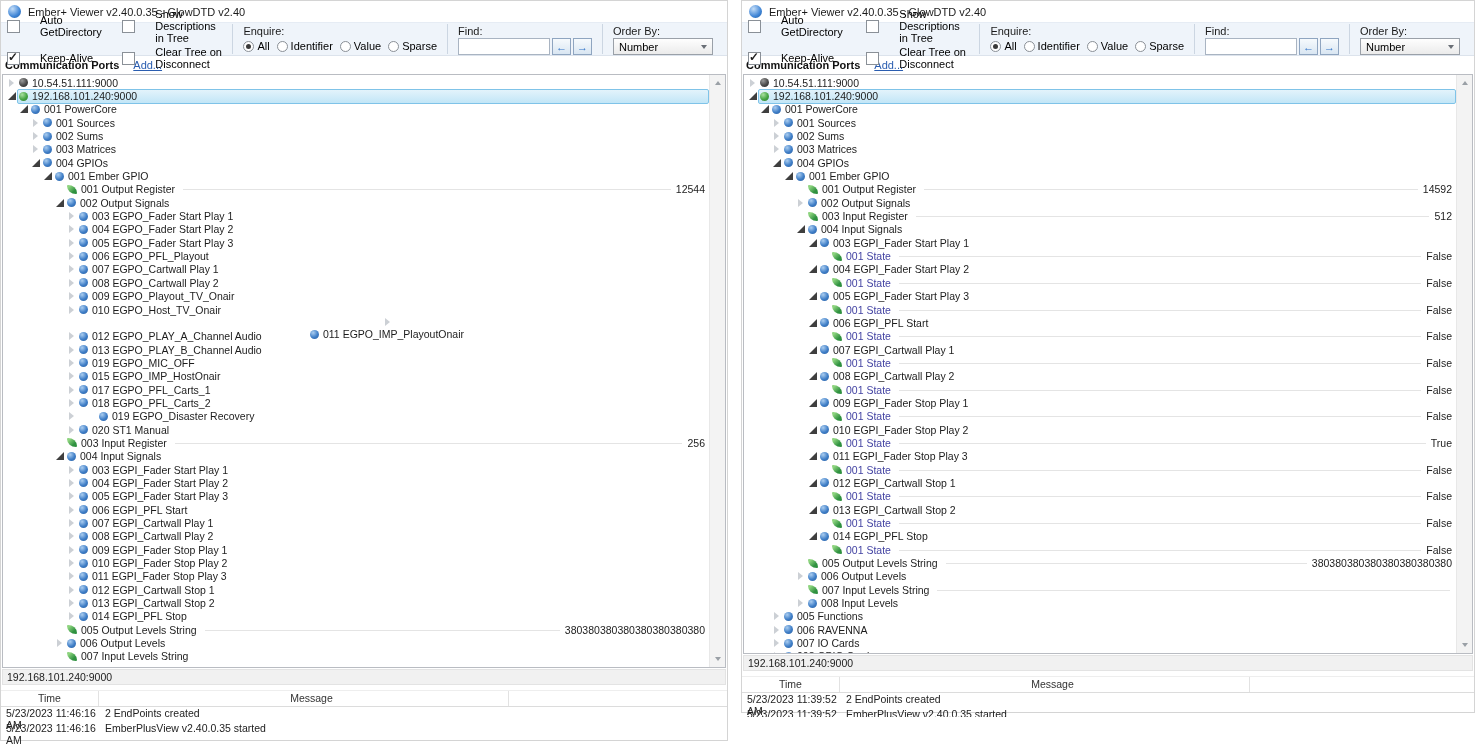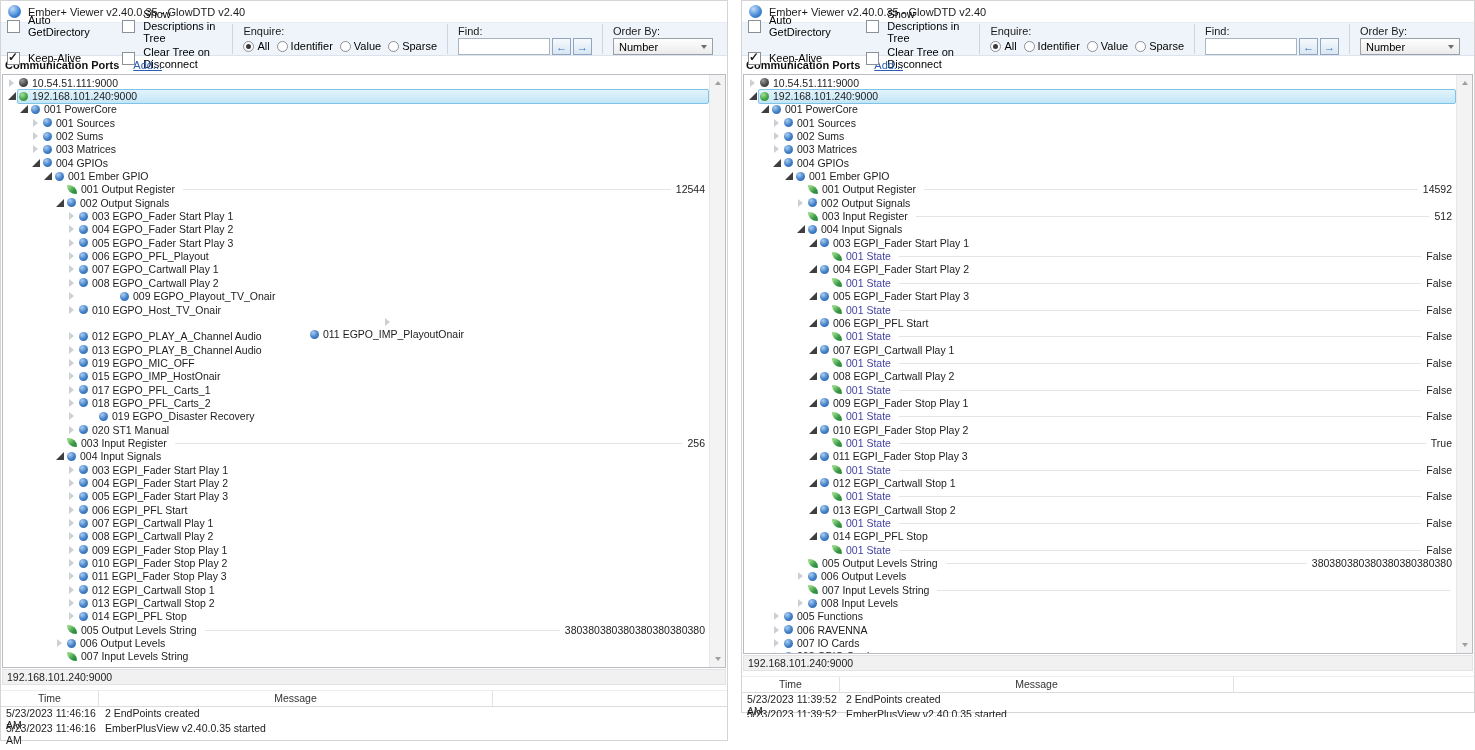--- a/index.html
+++ b/index.html
@@ -13,21 +13,21 @@
   .titlebar{height:21px;display:flex;align-items:center;padding-left:7px;gap:7px;font-size:11px;color:#1a1a1a;background:#fff;}
   .app-icon{width:13px;height:13px;border-radius:50%;flex:none;
     background:radial-gradient(circle at 35% 30%, #c3ddf8, #3f85d6 60%, #1f5a9e);}
 
   .toolbar{height:34px;background:#eff4fa;border-top:1px solid #e6ecf4;border-bottom:1px solid #dce3ec;
     display:flex;align-items:center;padding:1px 4px;box-sizing:border-box;}
   .group{padding:1px 10px;border-left:1px solid #ccd6e2;height:30px;box-sizing:border-box;}
   .group.checks{border-left:none;display:grid;grid-template-columns:auto auto;column-gap:12px;row-gap:2px;
     padding:0 8px 0 2px;align-content:center;}
   .gtitle{font-size:11px;display:block;color:#1a1a1a;}
-  .cb{display:flex;align-items:center;gap:8px;font-size:11px;cursor:default;}
+  .cb{display:flex;align-items:center;gap:20px;font-size:11px;cursor:default;}
   .box{width:11px;height:11px;border:1px solid #8a9097;background:#fff;flex:none;position:relative;}
   .box.on::before{content:"\2713";position:absolute;top:-3px;left:0;font-size:12px;font-weight:bold;color:#1f1f1f;}
   .radio-row{display:flex;align-items:center;gap:7px;margin-top:3px;}
   .radio{display:flex;align-items:center;gap:3px;font-size:11px;}
   .rdot{width:11px;height:11px;border:1px solid #8a9097;border-radius:50%;background:#fff;position:relative;flex:none;box-sizing:border-box;}
   .rdot.sel::after{content:"";position:absolute;inset:2px;background:#3a3a3a;border-radius:50%;}
   .find-row{display:flex;gap:2px;align-items:center;margin-top:1px;}
   .find-input{width:92px;height:17px;border:1px solid #a9b4c2;font-size:11px;padding:0 2px;box-sizing:border-box;font-family:"Liberation Sans",sans-serif;}
   .btn-nav{width:19px;height:17px;border:1px solid #8fa5c0;background:linear-gradient(#f6fafd,#d9e6f2);
     display:inline-flex;align-items:center;justify-content:center;box-sizing:border-box;}
@@ -67,21 +67,21 @@
   .lbl{margin-right:2px;}
   .lbl.tint{color:#4343a2;}
   .leader{flex:1;height:0;border-top:1px solid #e4e4e4;margin:1px 5px 0 6px;min-width:6px;}
   .spacer{flex:1;}
   .val{flex:none;margin-right:3px;}
 
   .statusbar{height:16px;background:#f1f1f1;border:1px solid #e3e3e3;margin:1px 1px 0 1px;display:flex;align-items:center;
     padding-left:4px;font-size:10.5px;color:#222;box-sizing:border-box;}
 
   .log{margin-top:5px;font-size:10.5px;color:#222;}
-  .log-head{display:flex;height:15px;align-items:stretch;border-top:1px solid #eee;border-bottom:1px solid #dcdcdc;color:#333;}
+  .log-head{display:flex;height:15px;align-items:stretch;border-top:1px solid #eee;border-bottom:1px solid #dcdcdc;color:#333;gap:16px;}
   .lh-time{width:98px;text-align:center;border-right:1px solid #e2e2e2;line-height:15px;box-sizing:border-box;flex:none;}
   .lh-msg{width:394px;text-align:center;border-right:1px solid #e2e2e2;line-height:15px;box-sizing:border-box;flex:none;}
   .lh-rest{flex:1;}
   .log-row{display:flex;height:15px;align-items:flex-start;}
   .lr-time{width:98px;padding-left:5px;box-sizing:border-box;flex:none;}
   .lr-msg{padding-left:6px;}
   .cliprow{height:9px;overflow:hidden;}
 </style>
 </head>
 <body>
@@ -276,21 +276,21 @@
             </span>
           </div>
           <div class="trow" style="padding-left: 63px;">
             <span class="tri closed"></span>
             <span class="body">
               <span class="ico sphere blue"></span>
               <span class="lbl">008 EGPO_Cartwall Play 2</span>
               <span class="spacer"></span>
             </span>
           </div>
-          <div class="trow" style="padding-left: 63px; gap: 41px;">
+          <div class="trow" style="padding-left: 63px;">
             <span class="tri closed"></span>
             <span class="body">
               <span class="ico sphere blue"></span>
               <span class="lbl">009 EGPO_Playout_TV_Onair</span>
               <span class="spacer"></span>
             </span>
           </div>
           <div class="trow" style="padding-left: 63px;">
             <span class="tri closed"></span>
             <span class="body">

